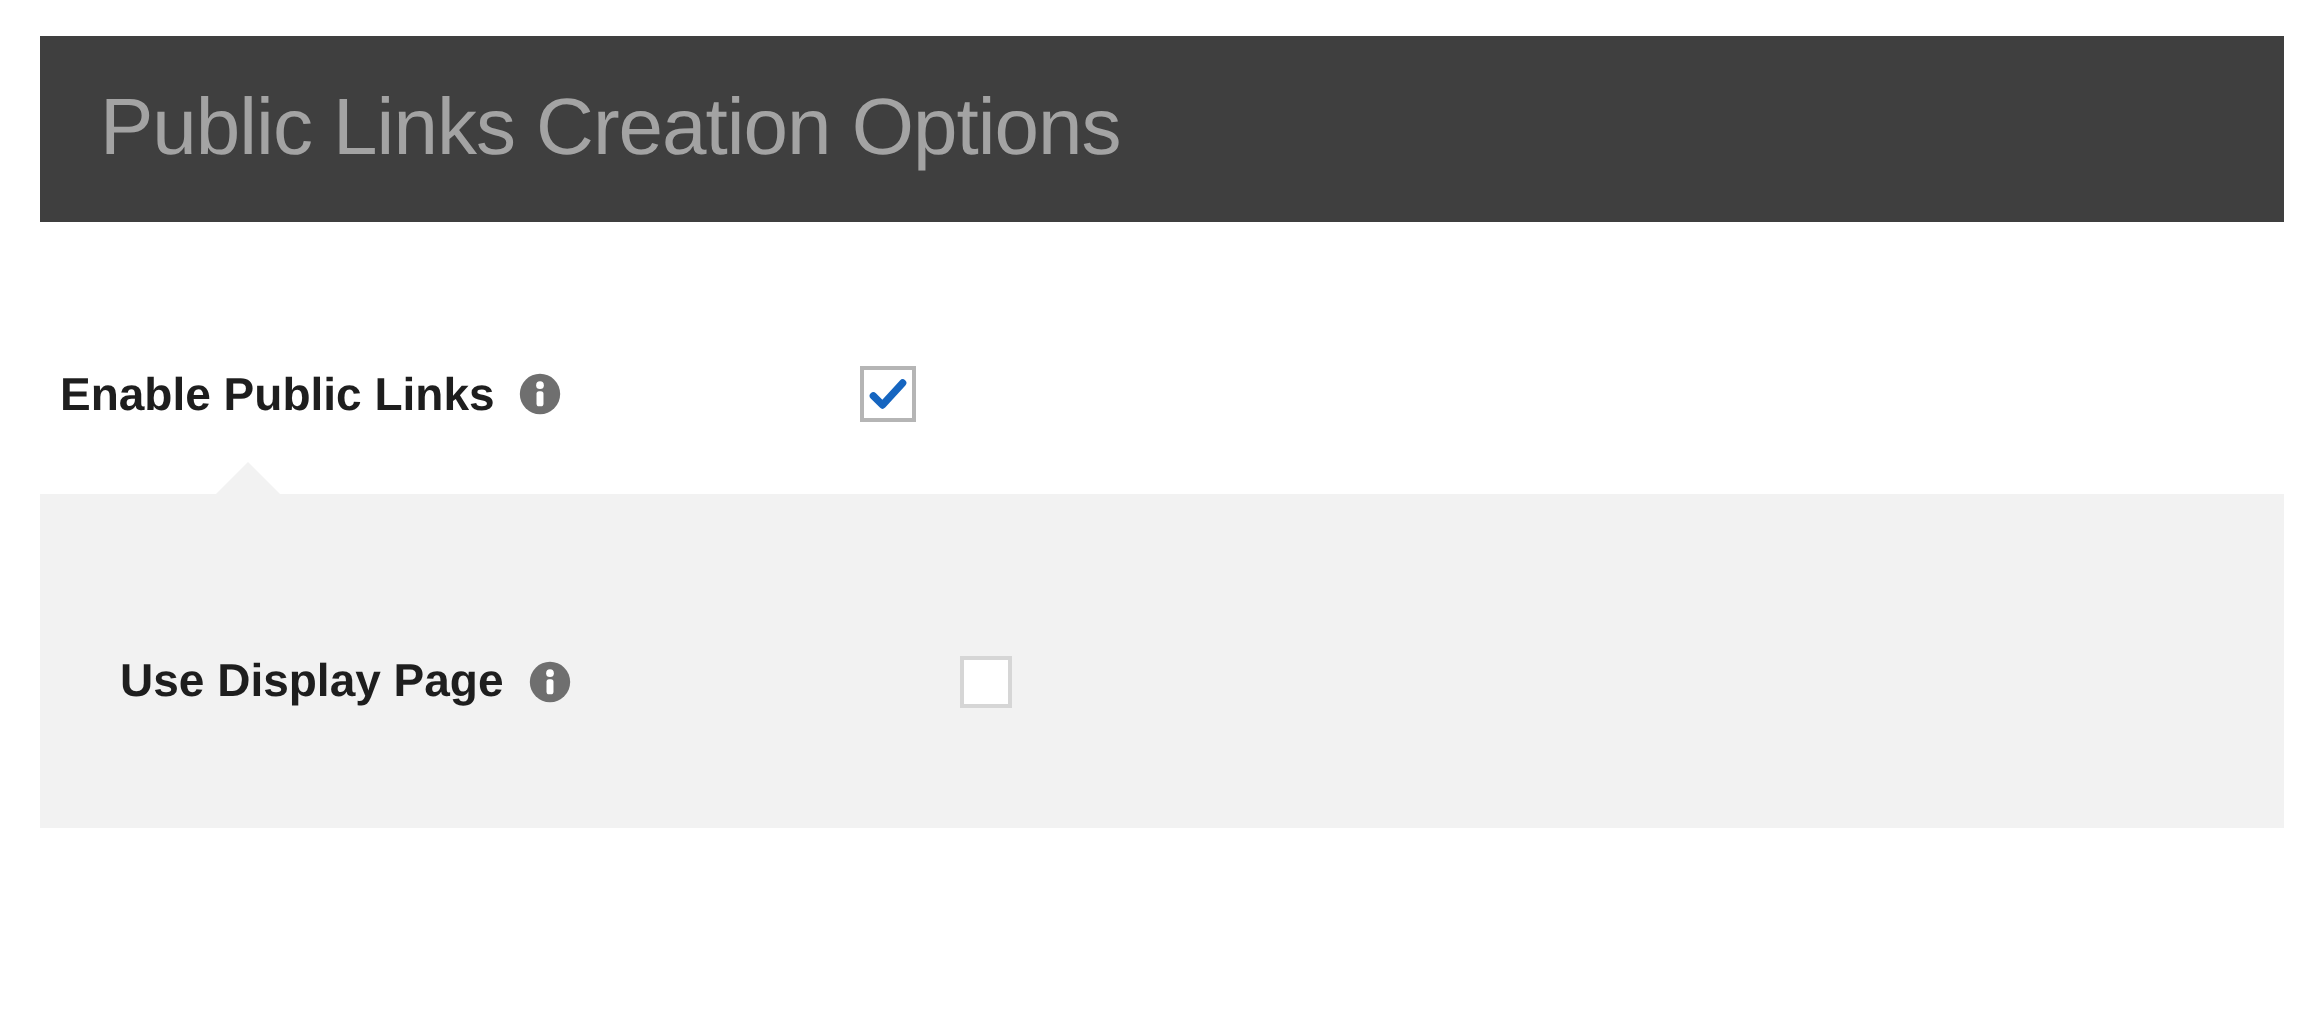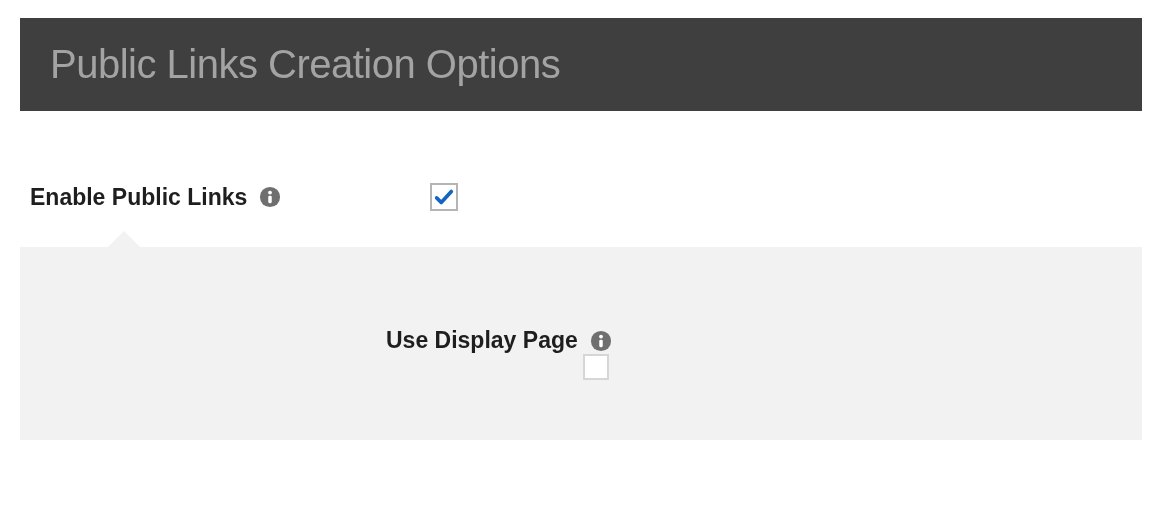--- a/index.html
+++ b/index.html
@@ -74,21 +74,21 @@
     .sub-panel::before {
       content: "";
       position: absolute;
       top: -16px;
       left: 86px;
       width: 0; height: 0;
       border-left: 18px solid transparent;
       border-right: 18px solid transparent;
       border-bottom: 18px solid #f2f2f2;
     }
-    .sub-panel .option-row { padding: 0; flex-direction: column; }
+    .sub-panel .option-row { padding: 0; }
     .sub-panel .option-label { width: 420px; }
   </style>
 </head>
 <body>
 
 <div class="container">
 
   <div class="section-header">
     <h1>Public Links Creation Options</h1>
   </div>

